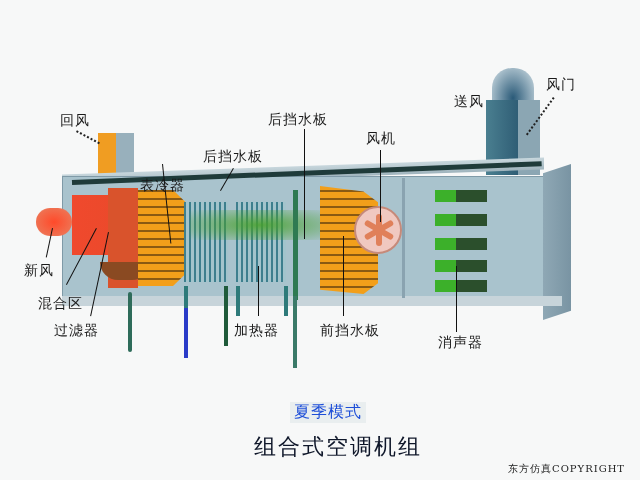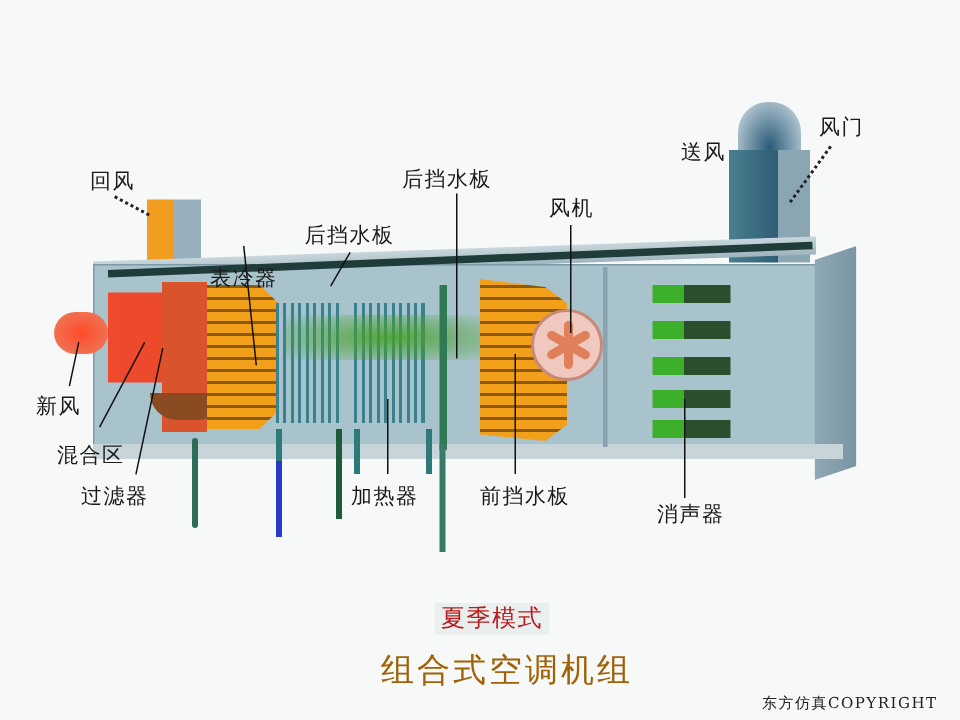--- a/index.html
+++ b/index.html
@@ -24,22 +24,22 @@
     .return-duct { left: 98px; top: 133px; width: 36px; height: 52px; background: linear-gradient(90deg, #f09d22 50%, #98b0bc 50%); }
     .coil { background: repeating-linear-gradient(0deg, #f29f1a 0 6px, #8a5a12 6px 8px); }
     .fins { background: repeating-linear-gradient(90deg, #3e7f8e 0 2px, #a3c4cc 2px 5px); }
     .green-mist { left: 190px; top: 210px; width: 140px; height: 30px; background: radial-gradient(ellipse, rgba(70,160,40,0.85), rgba(90,170,60,0)); }
     .fan { left: 354px; top: 206px; width: 44px; height: 44px; border-radius: 50%; background: #f0c8c0; border: 2px solid #c68a7a; }
     .fan-blade { position: absolute; left: 20px; top: 6px; width: 6px; height: 32px; background: #e0805a; border-radius: 3px; }
     .muffler { background: linear-gradient(90deg, #3cb02a 0 40%, #2b4f2c 40%); height: 12px; width: 52px; }
     .supply-duct { left: 486px; top: 100px; width: 54px; height: 75px; background: linear-gradient(90deg, #4a7f90, #2f5d75 60%, #8ba6b3 60%); }
     .plume { left: 492px; top: 68px; width: 42px; height: 60px; border-radius: 20px 20px 8px 8px; background: radial-gradient(#2a5a78, rgba(80,140,170,0.2)); }
     .pipe { position: absolute; width: 4px; }
-    .title-sub { left: 290px; top: 402px; font-size: 16px; color: #b91c1c; background: #e9eeef; padding: 0 4px; letter-spacing: 1px; }
-    .title-main { left: 254px; top: 432px; font-size: 22px; color: #a16207; letter-spacing: 2px; }
+    .title-sub { left: 290px; top: 402px; font-size: 16px; color: #1d4ed8; background: #e9eeef; padding: 0 4px; letter-spacing: 1px; }
+    .title-main { left: 254px; top: 432px; font-size: 22px; color: #0f172a; letter-spacing: 2px; }
     .copyright { left: 508px; top: 462px; font-size: 10px; color: #222; }
   </style>
 </head>
 <body>
 
 <div class="abs" style="left:0;top:0;width:640px;height:400px;">
 
   <div class="abs plume"></div>
   <div class="abs supply-duct"></div>
 

